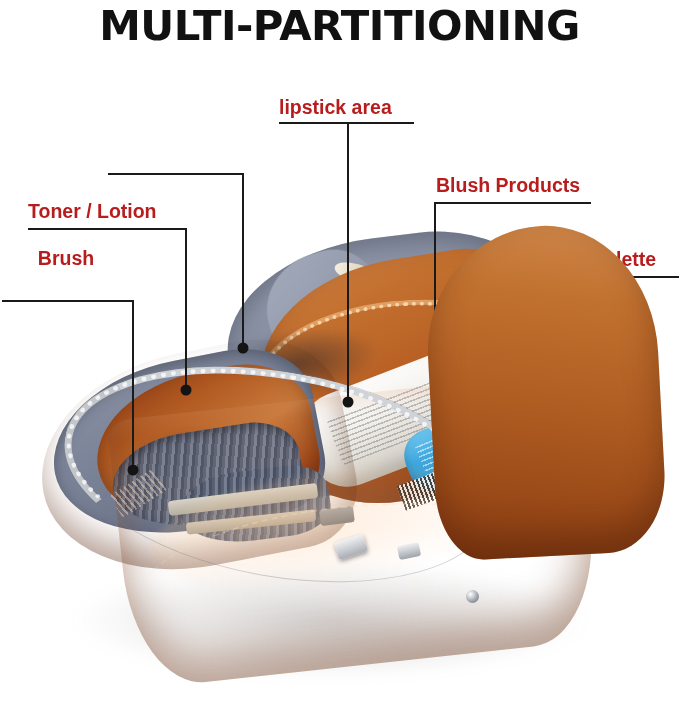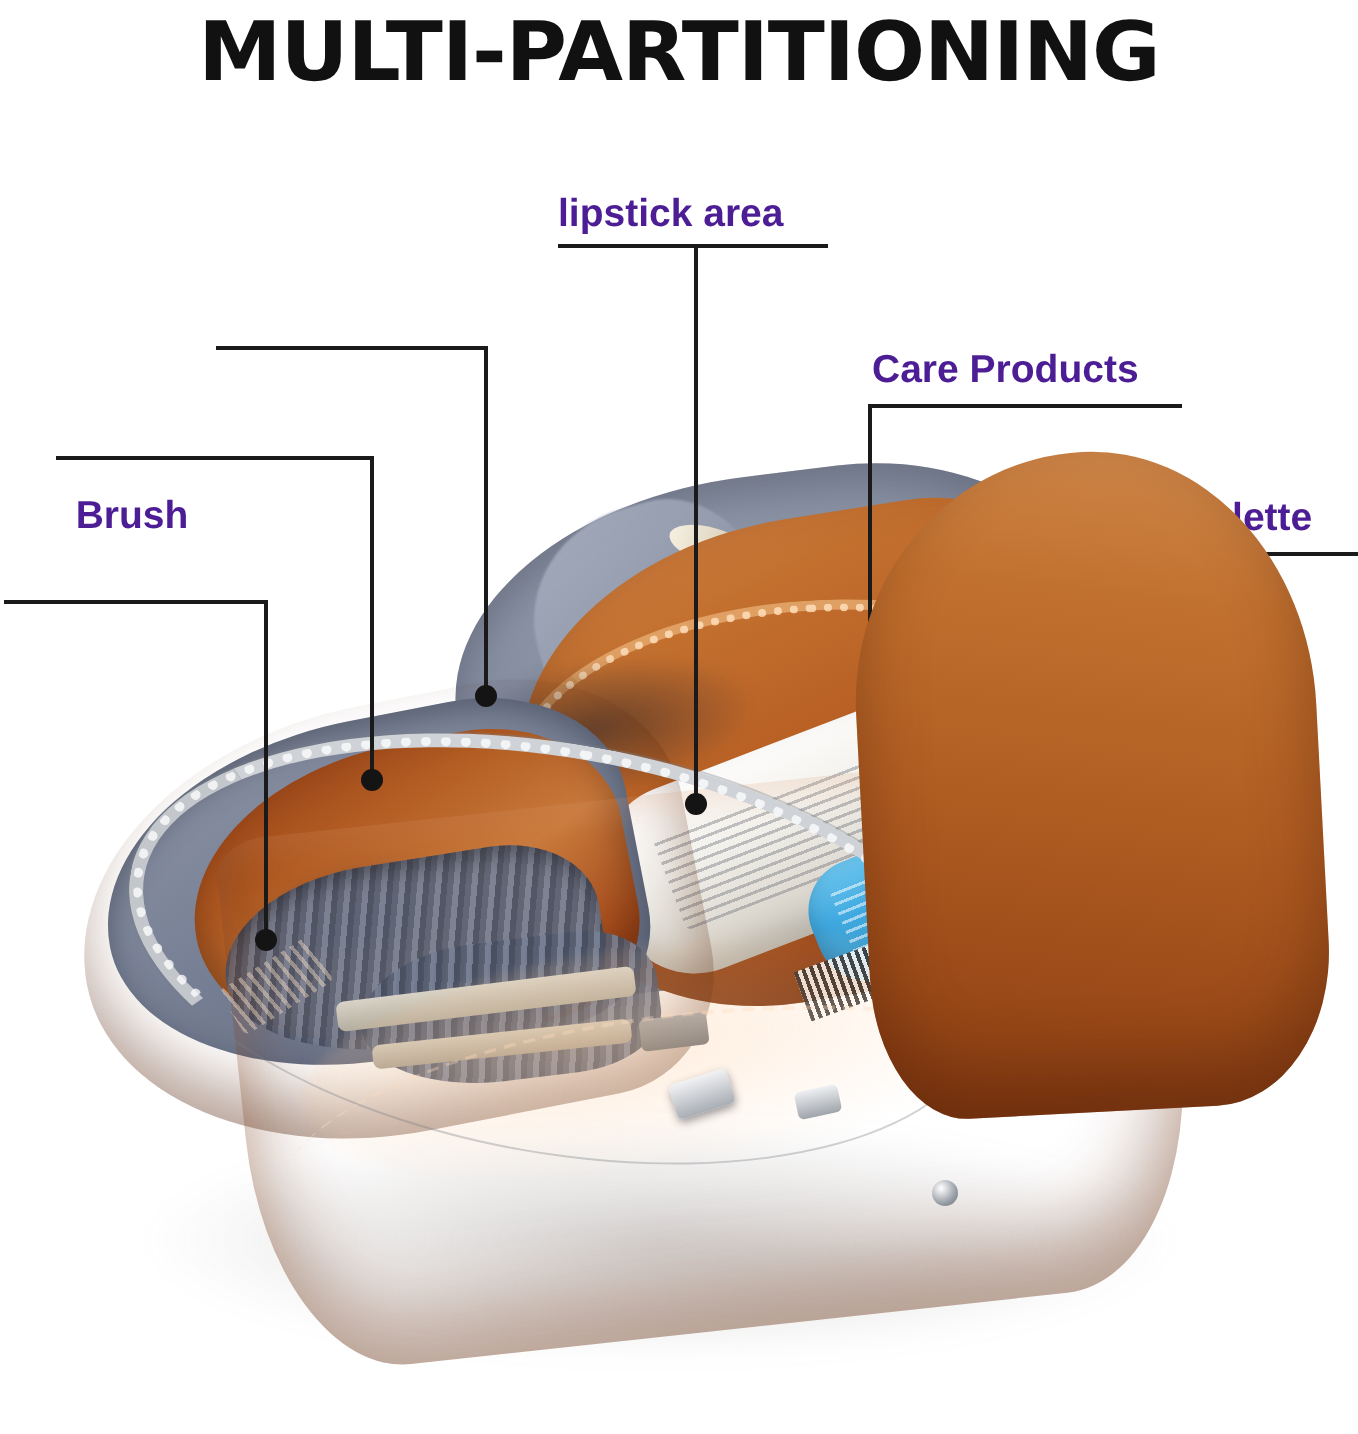--- a/index.html
+++ b/index.html
@@ -15,21 +15,21 @@
     font-weight:700;font-size:41px;letter-spacing:-0.5px;
     color:#111;white-space:nowrap;
     transform:scaleX(1.02);
   }
 
   
   #photo{position:absolute;left:0;top:0;width:679px;height:717px;}
 
   
   .lbl{
-    position:absolute;color:#4c1d95;font-weight:700;
+    position:absolute;color:#b91c1c;font-weight:700;
     font-family:"Liberation Sans",sans-serif;
     font-size:19.5px;line-height:23px;white-space:nowrap;
   }
   .lbl.two{white-space:normal;text-align:center;line-height:24px;}
 
   .rule{position:absolute;background:#1a1a1a;height:2px;}
   .lead{position:absolute;background:#1a1a1a;width:2px;}
   .dot{position:absolute;width:11px;height:11px;border-radius:50%;
        background:#141414;transform:translate(-50%,-50%);}
 
@@ -430,30 +430,31 @@
 
   <div class="lbl" style="left:279px;top:96px;">lipstick area</div>
   <div class="rule" style="left:279px;top:122px;width:135px;"></div>
   <div class="lead" style="left:347px;top:122px;height:280px;"></div>
   <div class="dot" style="left:348px;top:402px;"></div>
 
   <div class="rule" style="left:108px;top:173px;width:135px;"></div>
   <div class="lead" style="left:242px;top:173px;height:175px;"></div>
   <div class="dot" style="left:243px;top:348px;"></div>
 
+  <div class="lbl" style="left:28px;top:200px;">Toner / Lotion</div>
   <div class="rule" style="left:28px;top:228px;width:158px;"></div>
   <div class="lead" style="left:185px;top:228px;height:162px;"></div>
   <div class="dot" style="left:186px;top:390px;"></div>
 
   <div class="lbl two" style="left:0px;top:246px;width:132px;"><span>Brush</span><br></div>
   <div class="rule" style="left:2px;top:300px;width:131px;"></div>
   <div class="lead" style="left:132px;top:300px;height:170px;"></div>
   <div class="dot" style="left:133px;top:470px;"></div>
 
-  <div class="lbl" style="left:436px;top:174px;">Care Products</div>
+  <div class="lbl" style="left:436px;top:174px;">Blush Products</div>
   <div class="rule" style="left:434px;top:202px;width:157px;"></div>
   <div class="lead" style="left:434px;top:202px;height:138px;"></div>
   <div class="dot" style="left:435px;top:340px;"></div>
 
   <div class="lbl" style="left:538px;top:248px;">Mask Palette</div>
   <div class="rule" style="left:536px;top:276px;width:143px;"></div>
   <div class="lead" style="left:536px;top:276px;height:67px;"></div>
   <div class="dot" style="left:537px;top:343px;"></div>
 
 </div>

